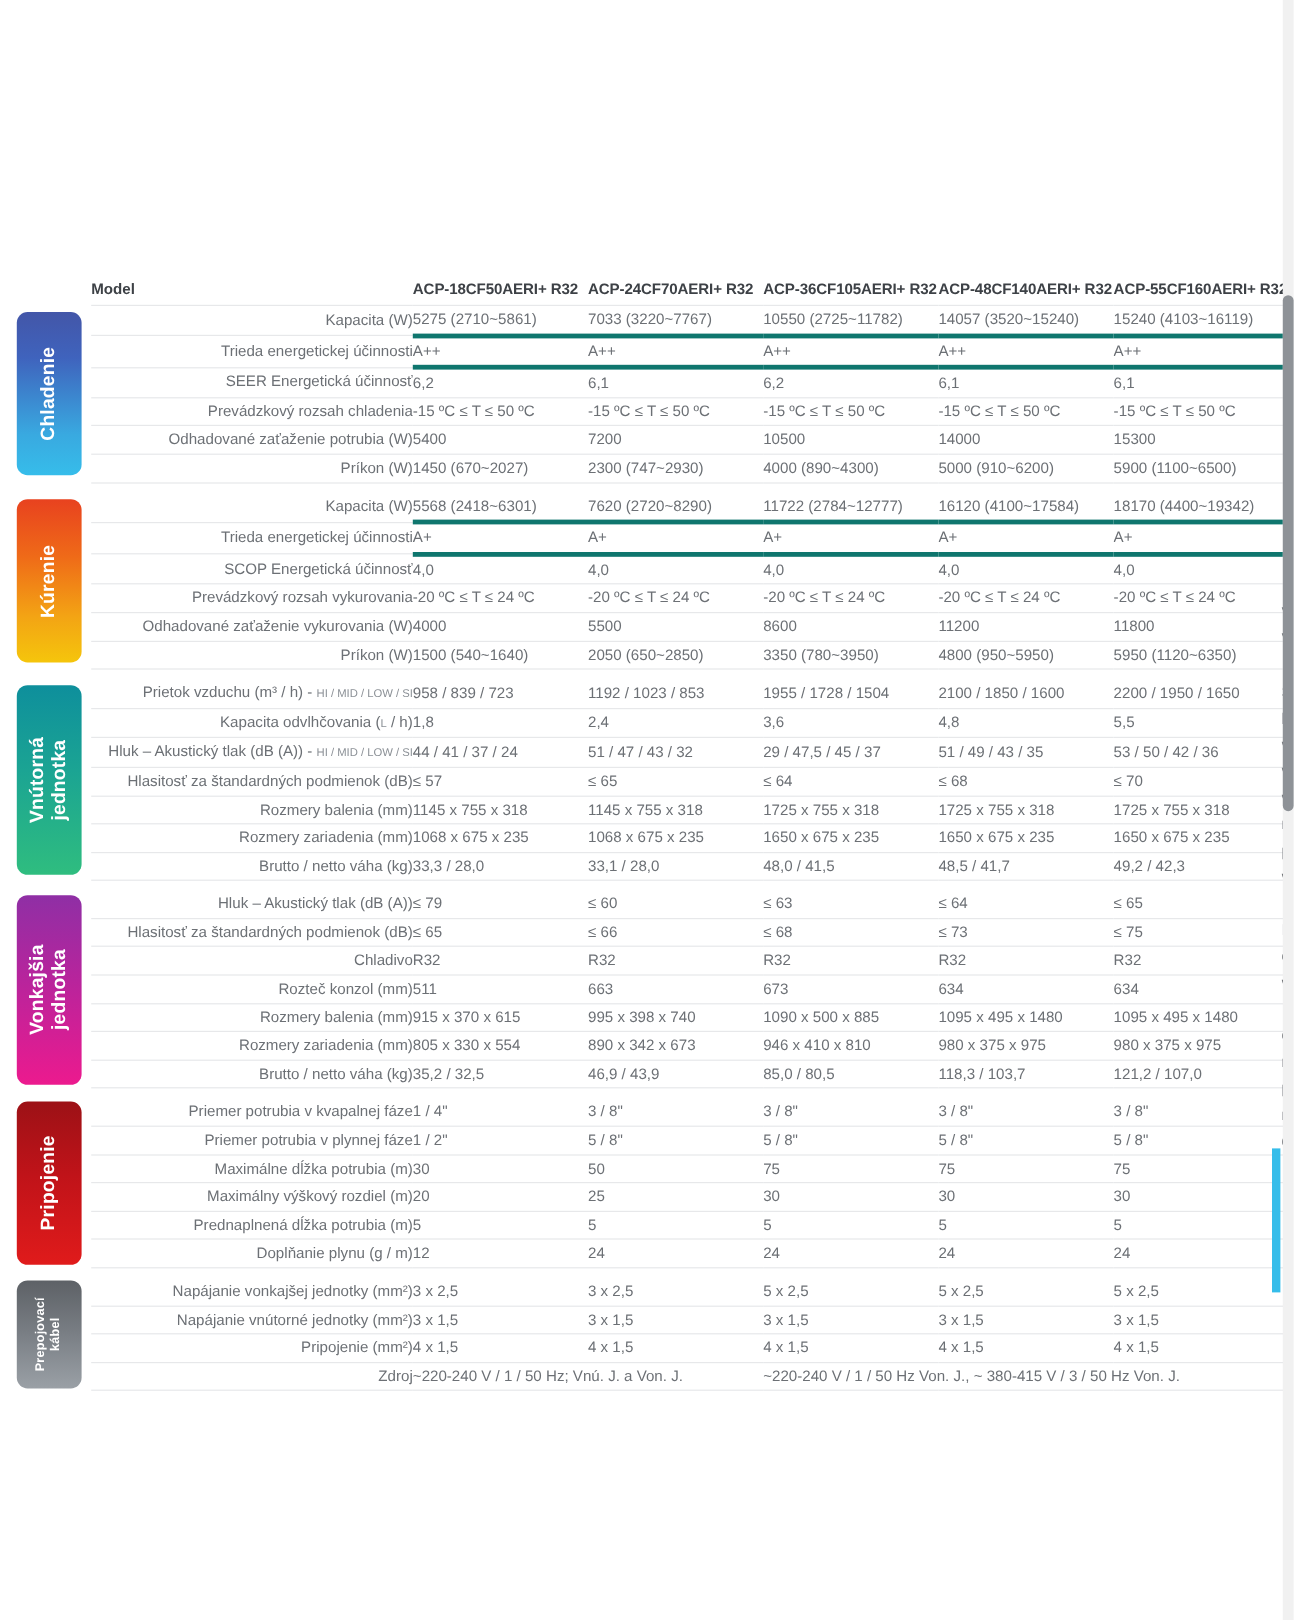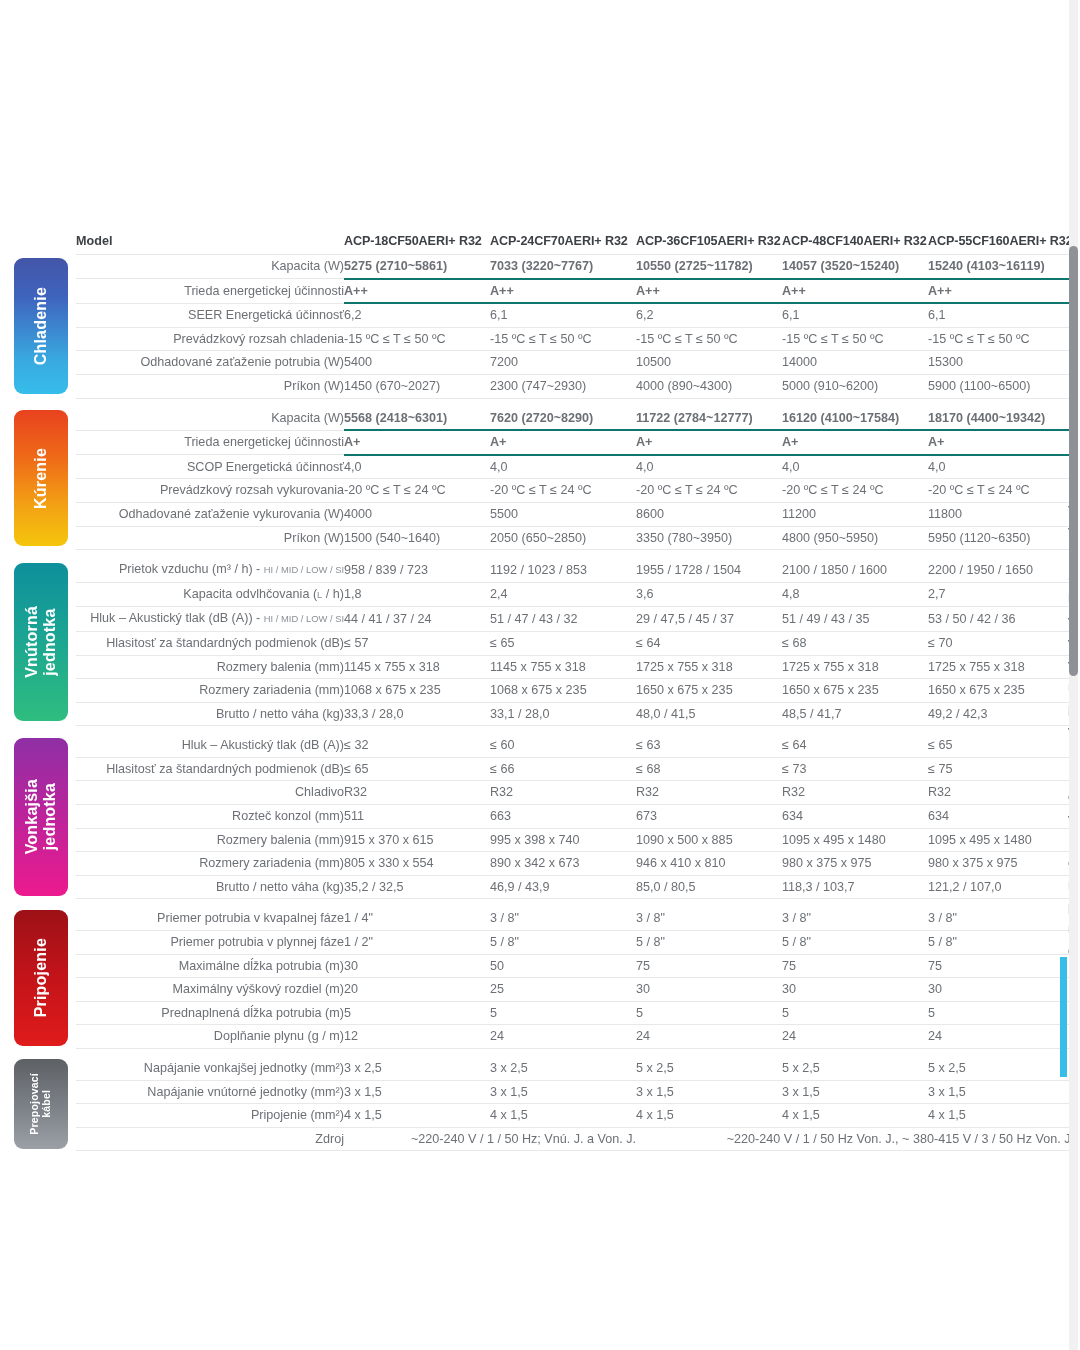--- a/index.html
+++ b/index.html
@@ -101,21 +101,21 @@
     font-size: 12.6px;
     color: #6c7075;
     padding: 0 10px 0 0;
     border-bottom: 1px solid #e7e8ea;
     height: 22.6px;
     line-height: 22.6px;
     white-space: nowrap;
     overflow: hidden;
   }
 
-  tr.hl .val { border-bottom: 2px solid #0f766e; font-weight: bold; }
+  tr.hl .val { border-bottom: 4px solid #0f766e; }
 
   
   .hdr-lbl, .hdr-val {
     font-size: 12.6px;
     font-weight: bold;
     color: #3d4146;
     border-bottom: 1px solid #e7e8ea;
     height: 26px;
     line-height: 26px;
     white-space: nowrap;
@@ -127,21 +127,21 @@
   
   tr.spacer td { height: 8px; border: none; padding: 0; }
 
   
   .val-merged {
     font-size: 12.6px;
     color: #6c7075;
     border-bottom: 1px solid #e7e8ea;
     height: 22.6px;
     line-height: 22.6px;
-    text-align: right;
+    text-align: left;
     white-space: nowrap;
     overflow: hidden;
   }
 
   
   .bleed {
     position: absolute;
     left: 1068px;
     top: 500px;
     width: 24px;
@@ -330,21 +330,21 @@
             <td class="val">1955 / 1728 / 1504</td>
             <td class="val">2100 / 1850 / 1600</td>
             <td class="val">2200 / 1950 / 1650</td>
           </tr>
           <tr>
             <td class="lbl"><span>Kapacita odvlhčovania (</span><span class="sup">L</span><span> / h)</span></td>
             <td class="val">1,8</td>
             <td class="val">2,4</td>
             <td class="val">3,6</td>
             <td class="val">4,8</td>
-            <td class="val">2,7</td>
+            <td class="val">5,5</td>
           </tr>
           <tr>
             <td class="lbl"><span>Hluk – Akustický tlak (dB (A)) - </span><span class="sup">HI / MID / LOW / SI</span></td>
             <td class="val">44 / 41 / 37 / 24</td>
             <td class="val">51 / 47 / 43 / 32</td>
             <td class="val">29 / 47,5 / 45 / 37</td>
             <td class="val">51 / 49 / 43 / 35</td>
             <td class="val">53 / 50 / 42 / 36</td>
           </tr>
           <tr>
@@ -383,21 +383,21 @@
             <td colspan="6"></td>
           </tr>
           <tr>
             <td class="tagcell" rowspan="7">
               <div class="tagbox tag-vonkajsia" style="height: 158.2px;">
                 <span>Vonkajšia
 jednotka</span>
               </div>
             </td>
             <td class="lbl">Hluk – Akustický tlak (dB (A))</td>
-            <td class="val">≤ 32</td>
+            <td class="val">≤ 79</td>
             <td class="val">≤ 60</td>
             <td class="val">≤ 63</td>
             <td class="val">≤ 64</td>
             <td class="val">≤ 65</td>
           </tr>
           <tr>
             <td class="lbl">Hlasitosť za štandardných podmienok (dB)</td>
             <td class="val">≤ 65</td>
             <td class="val">≤ 66</td>
             <td class="val">≤ 68</td>

